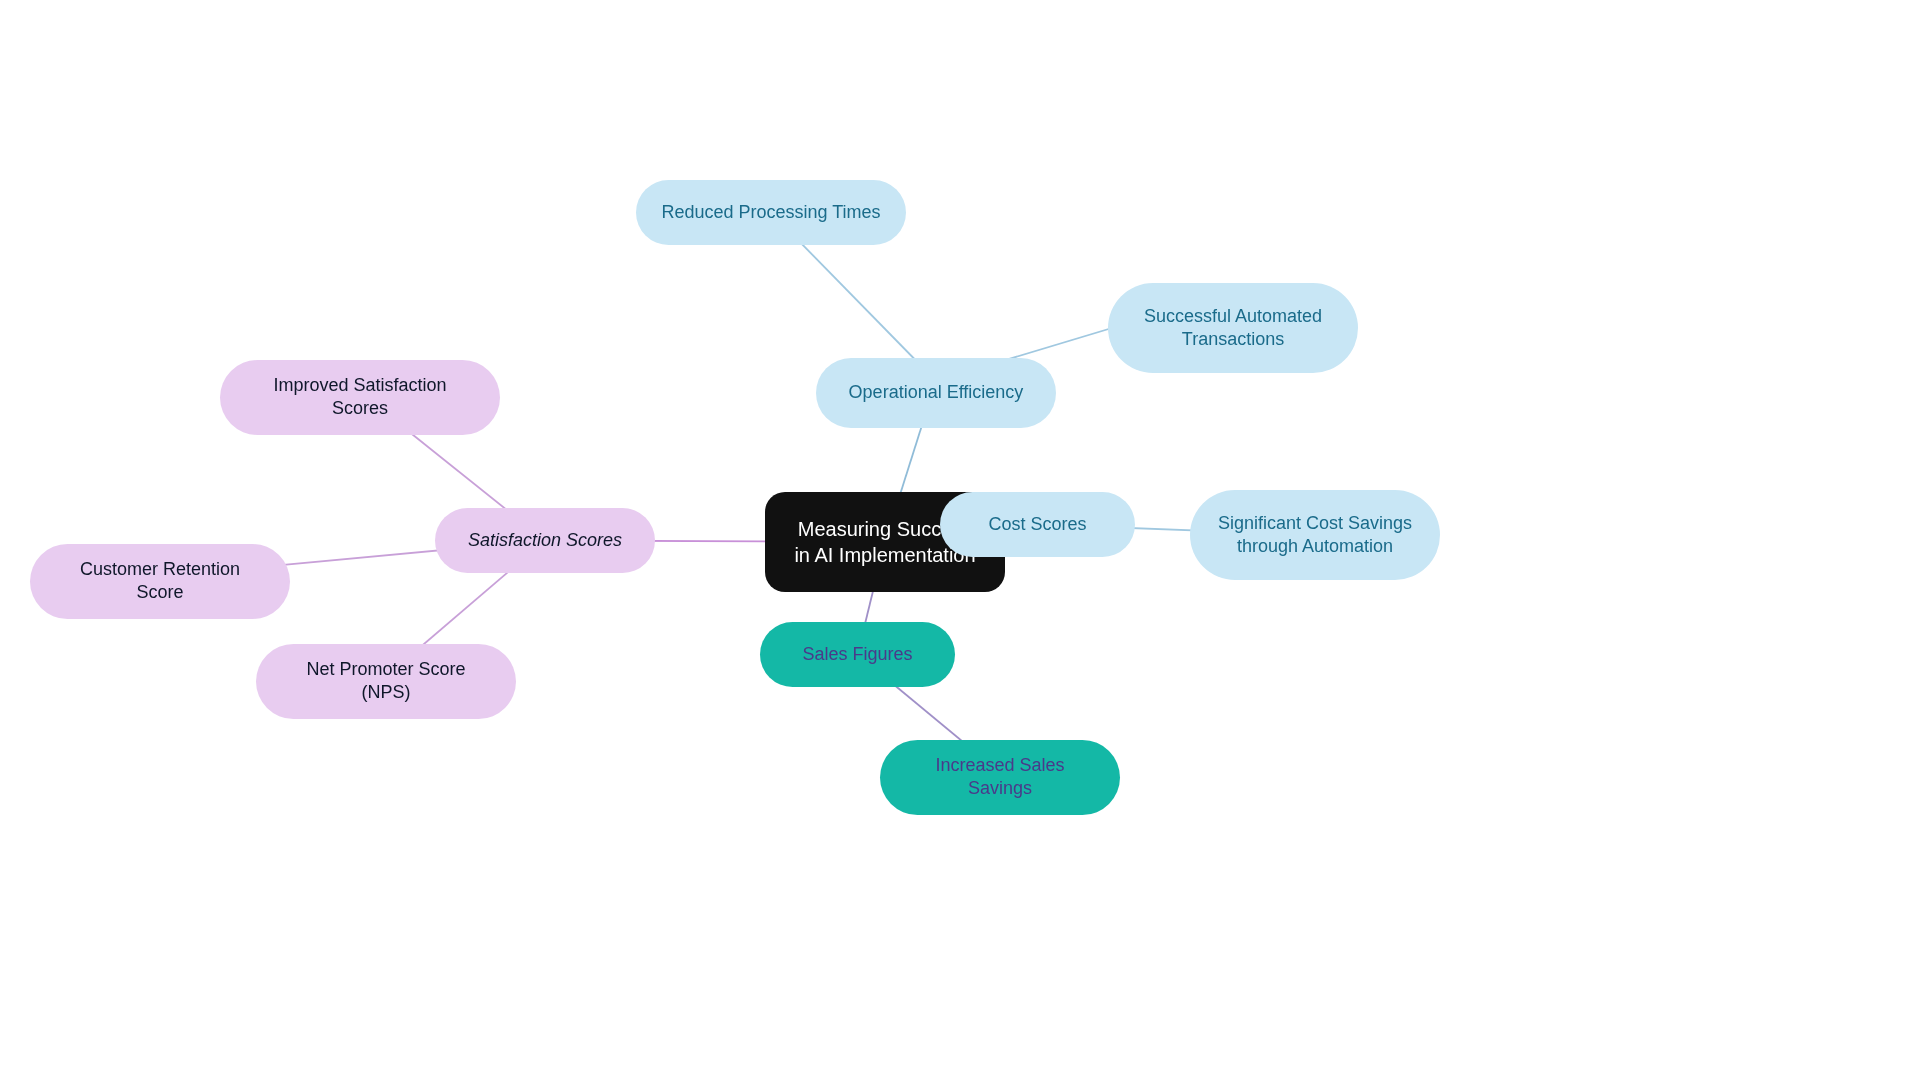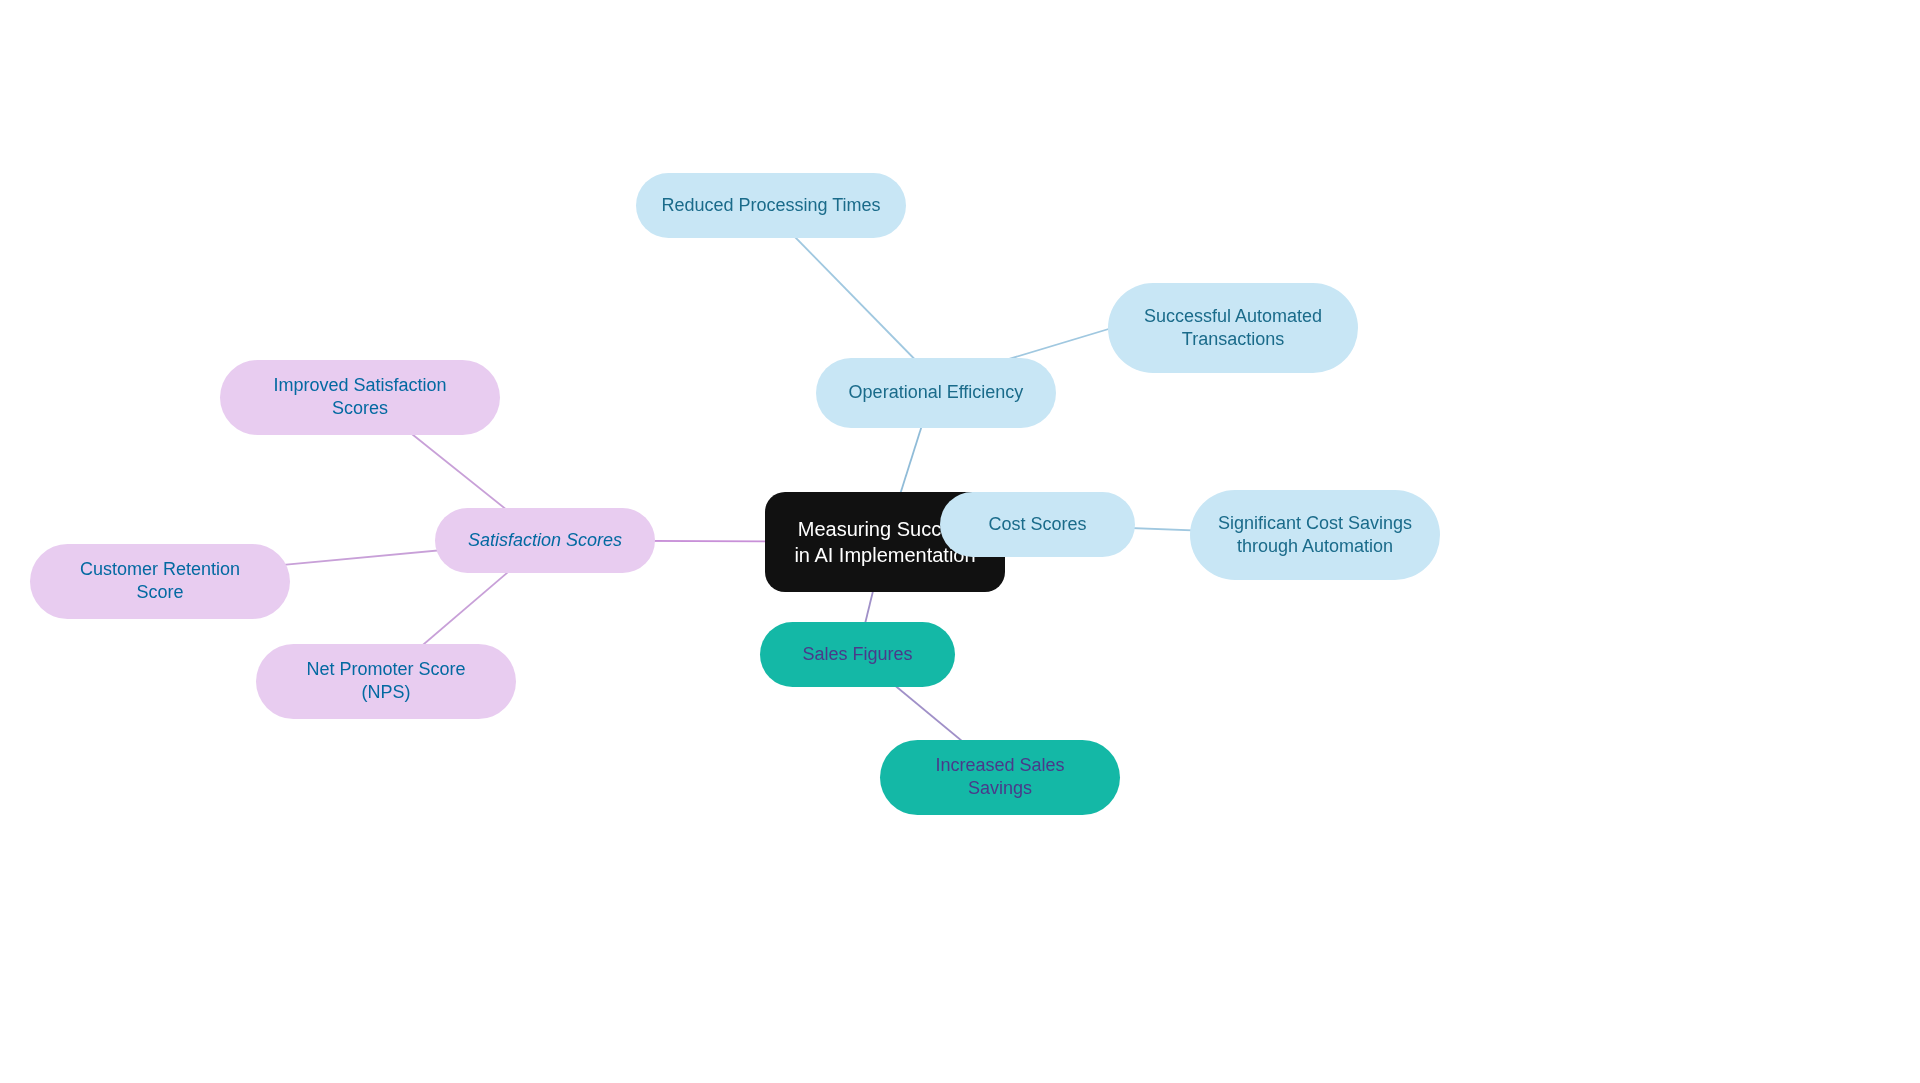--- a/index.html
+++ b/index.html
@@ -40,21 +40,21 @@
       width: 240px;
       height: 100px;
     }
     .node-blue {
       background: #c8e6f5;
       color: #1a6b8a;
       border-radius: 50px;
     }
     .node-purple {
       background: #e8ccf0;
-      color: #0369a1;
+      color: #0f172a;
       border-radius: 50px;
     }
     .node-lavender {
       background: #14b8a6;
       color: #4a3a8a;
       border-radius: 50px;
     }
   </style>
 </head>
 <body>
@@ -69,21 +69,21 @@
     <line x1="857.5" y1="654.5" x2="1000" y2="772.5" stroke="#a090c8" stroke-width="1.8"></line>
     <line x1="885" y1="542" x2="545" y2="540.5" stroke="#c890d8" stroke-width="1.8"></line>
     <line x1="545" y1="540.5" x2="360" y2="392.5" stroke="#c8a0d8" stroke-width="1.8"></line>
     <line x1="545" y1="540.5" x2="160" y2="576.5" stroke="#c8a0d8" stroke-width="1.8"></line>
     <line x1="545" y1="540.5" x2="386" y2="676.5" stroke="#c8a0d8" stroke-width="1.8"></line>
   </svg>
 
 <div id="nodes-container">
     <div class="node node-center" style="left: 765px; top: 492px; width: 240px; min-height: 100px;">Measuring Success in AI Implementation</div>
     <div class="node node-blue" style="left: 816px; top: 358px; width: 240px; min-height: 70px;">Operational Efficiency</div>
-    <div class="node node-blue" style="left: 636px; top: 173px; width: 270px; min-height: 65px;">Reduced Processing Times</div>
+    <div class="node node-blue" style="left: 636px; top: 180px; width: 270px; min-height: 65px;">Reduced Processing Times</div>
     <div class="node node-blue" style="left: 1108px; top: 255px; width: 250px; min-height: 90px; margin-top: 28px;">Successful Automated Transactions</div>
     <div class="node node-blue" style="left: 940px; top: 492px; width: 195px; min-height: 65px;">Cost Scores</div>
     <div class="node node-blue" style="left: 1190px; top: 490px; width: 250px; min-height: 90px;">Significant Cost Savings through Automation</div>
     <div class="node node-lavender" style="left: 760px; top: 622px; width: 195px; min-height: 65px;">Sales Figures</div>
     <div class="node node-lavender" style="left: 880px; top: 740px; width: 240px; min-height: 65px;">Increased Sales Savings</div>
     <div class="node node-purple" style="left: 435px; top: 508px; width: 220px; min-height: 65px; font-style: italic;">Satisfaction Scores</div>
     <div class="node node-purple" style="left: 220px; top: 360px; width: 280px; min-height: 65px;">Improved Satisfaction Scores</div>
     <div class="node node-purple" style="left: 30px; top: 544px; width: 260px; min-height: 65px;">Customer Retention Score</div>
     <div class="node node-purple" style="left: 256px; top: 644px; width: 260px; min-height: 65px;">Net Promoter Score (NPS)</div>
   </div>

